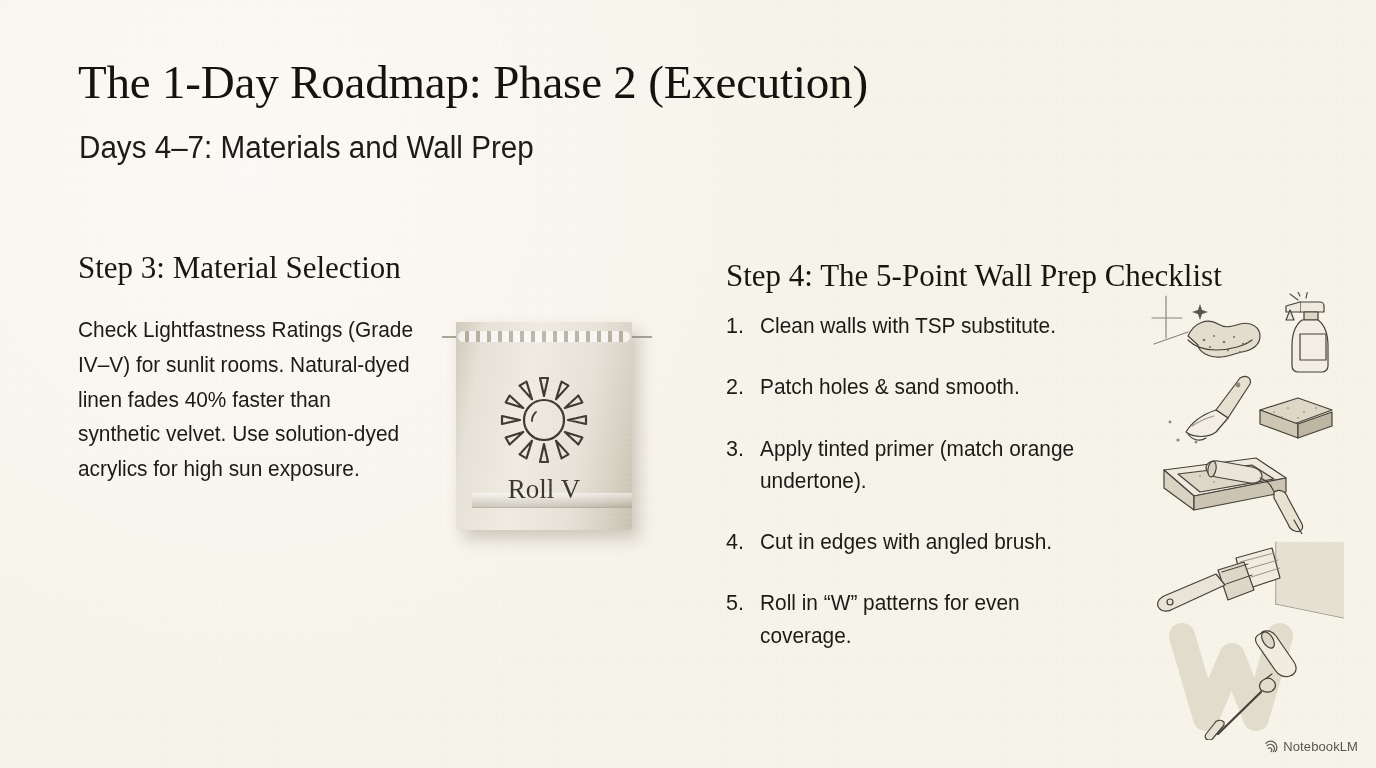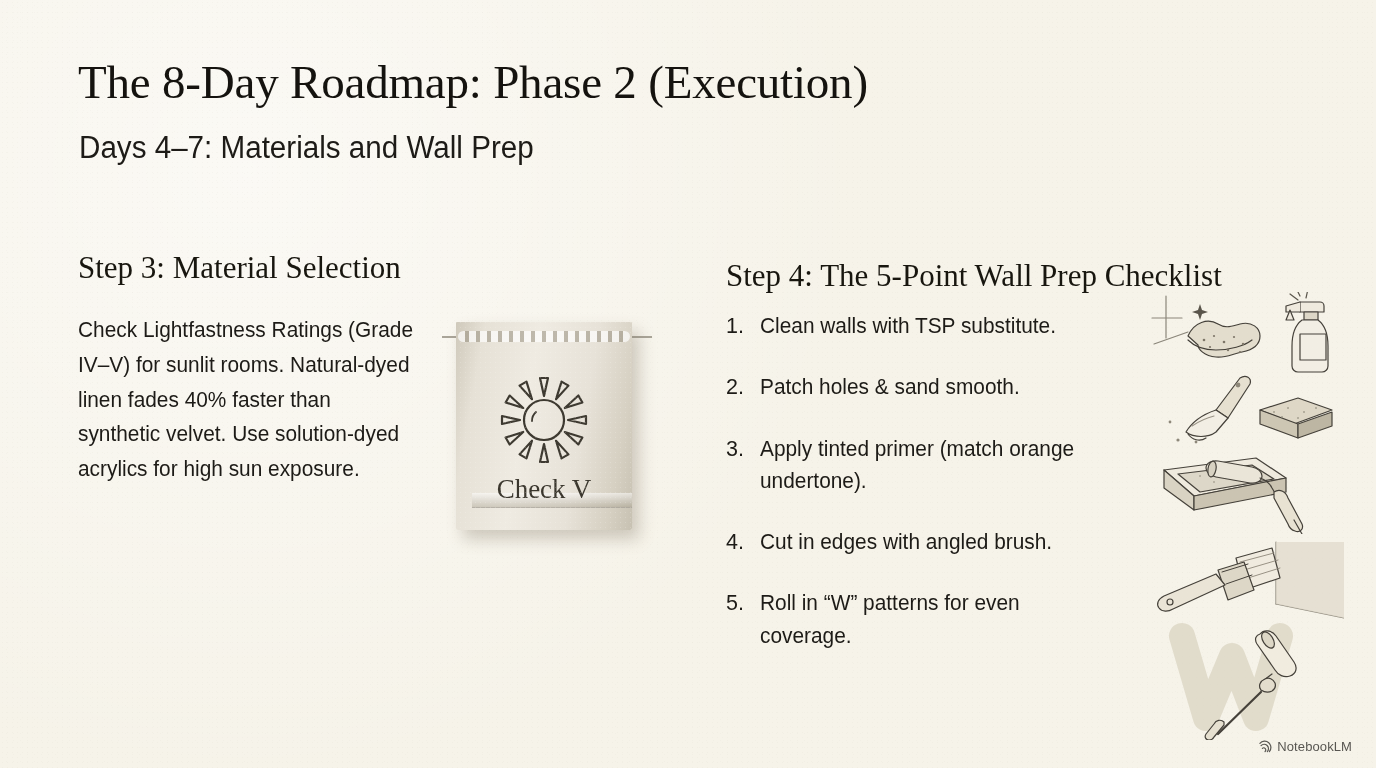--- a/index.html
+++ b/index.html
@@ -205,39 +205,39 @@
   }
   #illus-1 { top: 0px;   height: 82px; }
   #illus-2 { top: 82px;  height: 74px; }
   #illus-3 { top: 156px; height: 86px; }
   #illus-4 { top: 248px; height: 86px; }
   #illus-5 { top: 330px; height: 118px; }
 
   
   #watermark {
     position: absolute;
-    right: 24px;
+    right: 18px;
     bottom: 14px;
     display: flex;
     align-items: center;
     gap: 5px;
     opacity: .78;
   }
   #watermark .wm-text {
     font-size: 13px;
     color: #2b2926;
     letter-spacing: .1px;
   }
 </style>
 </head>
 <body>
 
 <div id="slide">
 
-  <div class="headline">The 8-Day Roadmap: Phase 2 (Execution)</div>
+  <div class="headline">The 1-Day Roadmap: Phase 2 (Execution)</div>
   <div class="subhead">Days 4–7: Materials and Wall Prep</div>
 
   <div class="col-head" id="head-left">Step 3: Material Selection</div>
 
   <div class="body-copy">Check Lightfastness Ratings (Grade IV–V) for sunlit rooms. Natural-dyed linen fades 40% faster than synthetic velvet. Use solution-dyed acrylics for high sun exposure.</div>
 
   <div id="tag-figure">
     <div class="tag-thread"></div>
     <div class="tag-body">
       <div class="tag-curl"></div>
@@ -256,21 +256,21 @@
             <path d="M48 24 L44 6 L52 6 Z" transform="rotate(180 48 48)"></path>
             <path d="M48 24 L44 6 L52 6 Z" transform="rotate(210 48 48)"></path>
             <path d="M48 24 L44 6 L52 6 Z" transform="rotate(240 48 48)"></path>
             <path d="M48 24 L44 6 L52 6 Z" transform="rotate(270 48 48)"></path>
             <path d="M48 24 L44 6 L52 6 Z" transform="rotate(300 48 48)"></path>
             <path d="M48 24 L44 6 L52 6 Z" transform="rotate(330 48 48)"></path>
           </g>
         </g>
       </svg>
 
-      <div class="tag-label">Check V</div>
+      <div class="tag-label">Roll V</div>
     </div>
     <div class="tag-stitch"></div>
   </div>
 
   <div class="col-head" id="head-right">Step 4: The 5-Point Wall Prep Checklist</div>
 
   <div id="checklist">
     <div class="check-item">
       <div class="check-num">1.</div>
       <div class="check-text">Clean walls with TSP substitute.</div>

